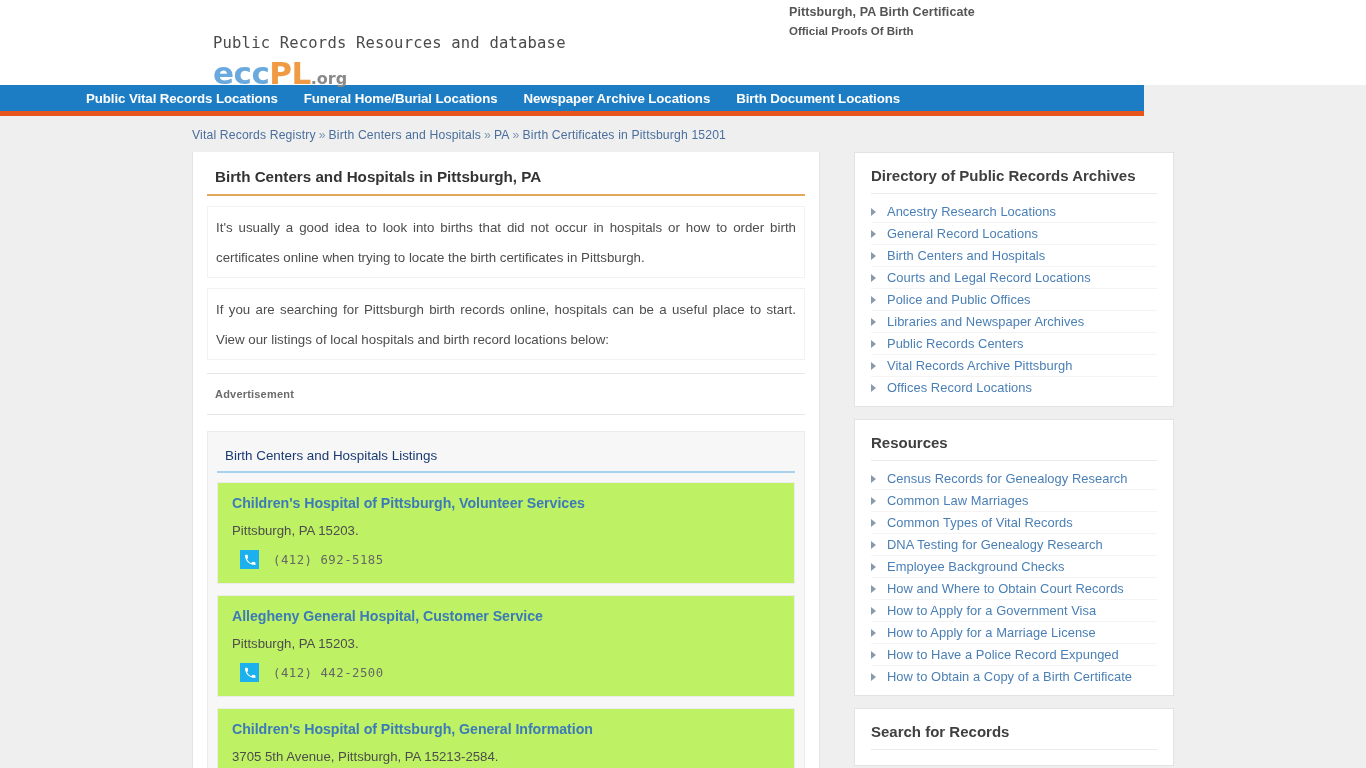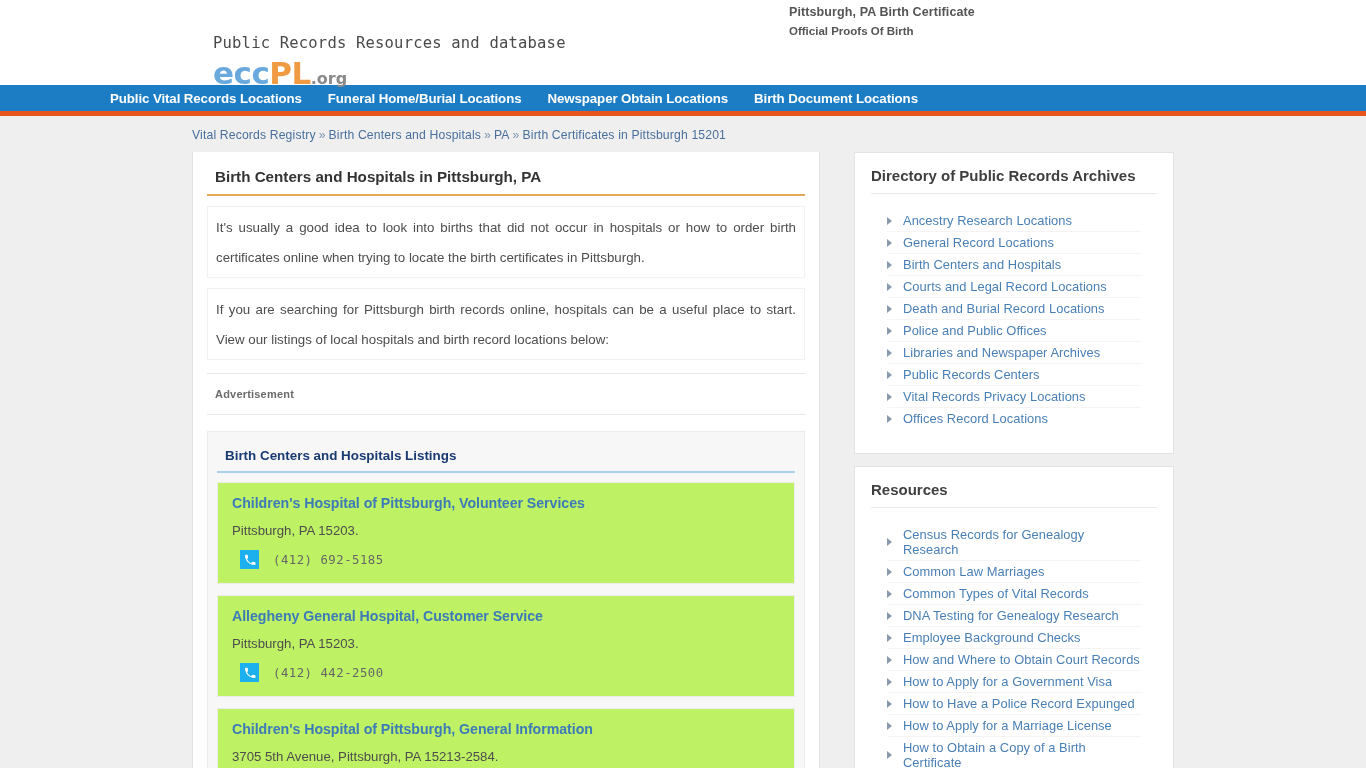--- a/index.html
+++ b/index.html
@@ -57,27 +57,27 @@
   }
   .promo-line2 {
     font-size: 11.5px;
     color: #555555;
     font-weight: bold;
     margin-top: 6px;
   }
 
   
   .main-nav {
-    width: 1366px;
+    width: 1144px;
     height: 31px;
     background: #1d7dc4;
     border-bottom: 5px solid #e8551c;
     display: flex;
     align-items: center;
-    padding-left: 110px;
+    padding-left: 86px;
   }
   .nav-item {
     color: #ffffff;
     font-size: 13.3px;
     font-weight: bold;
     font-family: "Liberation Sans", sans-serif;
     margin-right: 26px;
     cursor: pointer;
     white-space: nowrap;
     letter-spacing: -0.1px;
@@ -154,21 +154,21 @@
   }
 
   .listings-panel {
     margin: 16px 0 0 0;
     background: #f7f7f7;
     border: 1px solid #ececec;
     padding: 16px 9px 12px 9px;
   }
   .listings-heading {
     font-size: 13.4px;
-    font-weight: bold;
+    font-weight: normal;
     color: #1a3a72;
     padding: 0 0 8px 8px;
     border-bottom: 2px solid #a9d2ee;
     margin-bottom: 9px;
   }
   .listing-card {
     background: #bef264;
     border: 1px solid #ececec;
     padding: 12px 14px 14px 14px;
     margin-bottom: 11px;
@@ -220,21 +220,21 @@
     margin-bottom: 12px;
   }
   .side-title {
     font-size: 15px;
     font-weight: bold;
     color: #3f3f3f;
     padding-bottom: 9px;
     border-bottom: 1px solid #ebebeb;
     margin-bottom: 7px;
   }
-  .side-list { list-style: none; margin: 16px; padding: 0; }
+  .side-list { list-style: none; margin: 0; padding: 0; }
   .side-list li {
     display: flex;
     align-items: center;
     font-size: 12.9px;
     padding: 3px 0 3px 0;
     border-bottom: 1px solid #f4f4f4;
   }
   .side-list li:last-child { border-bottom: none; }
   .tri {
     width: 0; height: 0;
@@ -262,21 +262,21 @@
   </div>
   <div class="header-promo">
     <div class="promo-line1">Pittsburgh, PA Birth Certificate</div>
     <div class="promo-line2">Official Proofs Of Birth</div>
   </div>
 </div>
 
 <div class="main-nav">
   <div class="nav-item">Public Vital Records Locations</div>
   <div class="nav-item">Funeral Home/Burial Locations</div>
-  <div class="nav-item">Newspaper Obtain Locations</div>
+  <div class="nav-item">Newspaper Archive Locations</div>
   <div class="nav-item">Birth Document Locations</div>
 </div>
 
 <div class="page-wrap">
 
   <div class="breadcrumb">
     <span class="crumb">Vital Records Registry</span><span class="crumb-sep">»</span><span class="crumb">Birth Centers and Hospitals</span><span class="crumb-sep">»</span><span class="crumb">PA</span><span class="crumb-sep">»</span><span class="crumb-current">Birth Certificates in Pittsburgh 15201</span>
   </div>
 
   <div class="layout">
@@ -347,37 +347,33 @@
           <li>
               <span class="tri"></span>
               <span class="side-link">Birth Centers and Hospitals</span>
             </li>
           <li>
               <span class="tri"></span>
               <span class="side-link">Courts and Legal Record Locations</span>
             </li>
           <li>
               <span class="tri"></span>
-              <span class="side-link">Death and Burial Record Locations</span>
-            </li>
-          <li>
-              <span class="tri"></span>
               <span class="side-link">Police and Public Offices</span>
             </li>
           <li>
               <span class="tri"></span>
               <span class="side-link">Libraries and Newspaper Archives</span>
             </li>
           <li>
               <span class="tri"></span>
               <span class="side-link">Public Records Centers</span>
             </li>
           <li>
               <span class="tri"></span>
-              <span class="side-link">Vital Records Privacy Locations</span>
+              <span class="side-link">Vital Records Archive Pittsburgh</span>
             </li>
           <li>
               <span class="tri"></span>
               <span class="side-link">Offices Record Locations</span>
             </li>
         </ul>
       </div>
 
       <div class="side-box">
         <div class="side-title">Resources</div>
@@ -405,25 +401,25 @@
           <li>
               <span class="tri"></span>
               <span class="side-link">How and Where to Obtain Court Records</span>
             </li>
           <li>
               <span class="tri"></span>
               <span class="side-link">How to Apply for a Government Visa</span>
             </li>
           <li>
               <span class="tri"></span>
+              <span class="side-link">How to Apply for a Marriage License</span>
+            </li>
+          <li>
+              <span class="tri"></span>
               <span class="side-link">How to Have a Police Record Expunged</span>
-            </li>
-          <li>
-              <span class="tri"></span>
-              <span class="side-link">How to Apply for a Marriage License</span>
             </li>
           <li>
               <span class="tri"></span>
               <span class="side-link">How to Obtain a Copy of a Birth Certificate</span>
             </li>
         </ul>
       </div>
 
       <div class="side-box">
         <div class="side-title">Search for Records</div>

